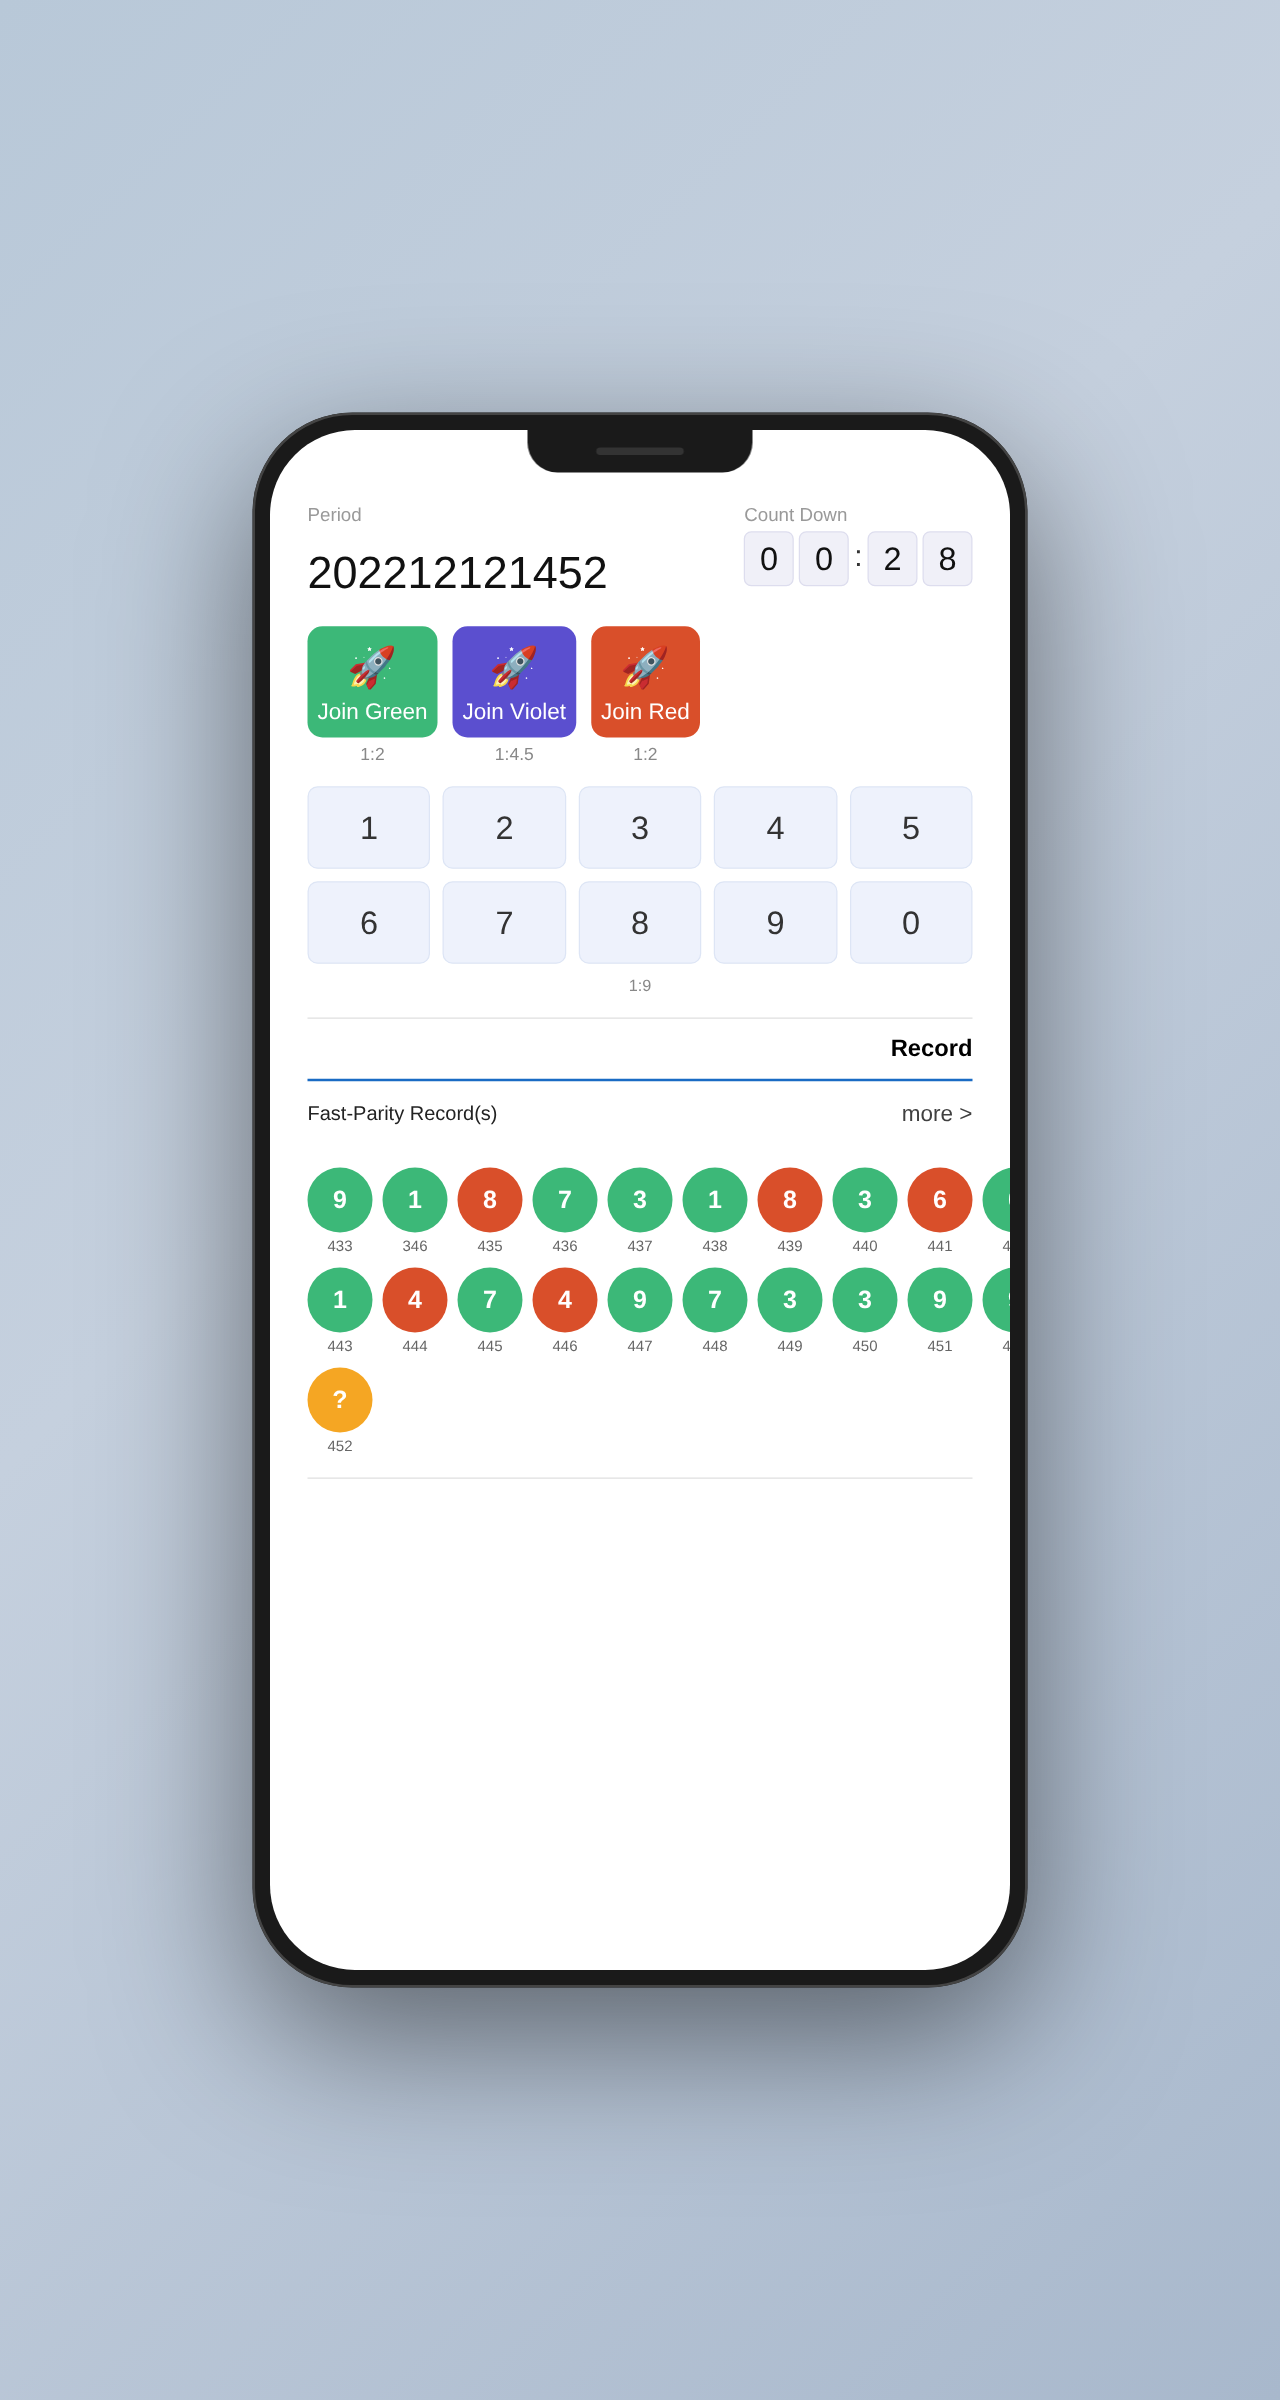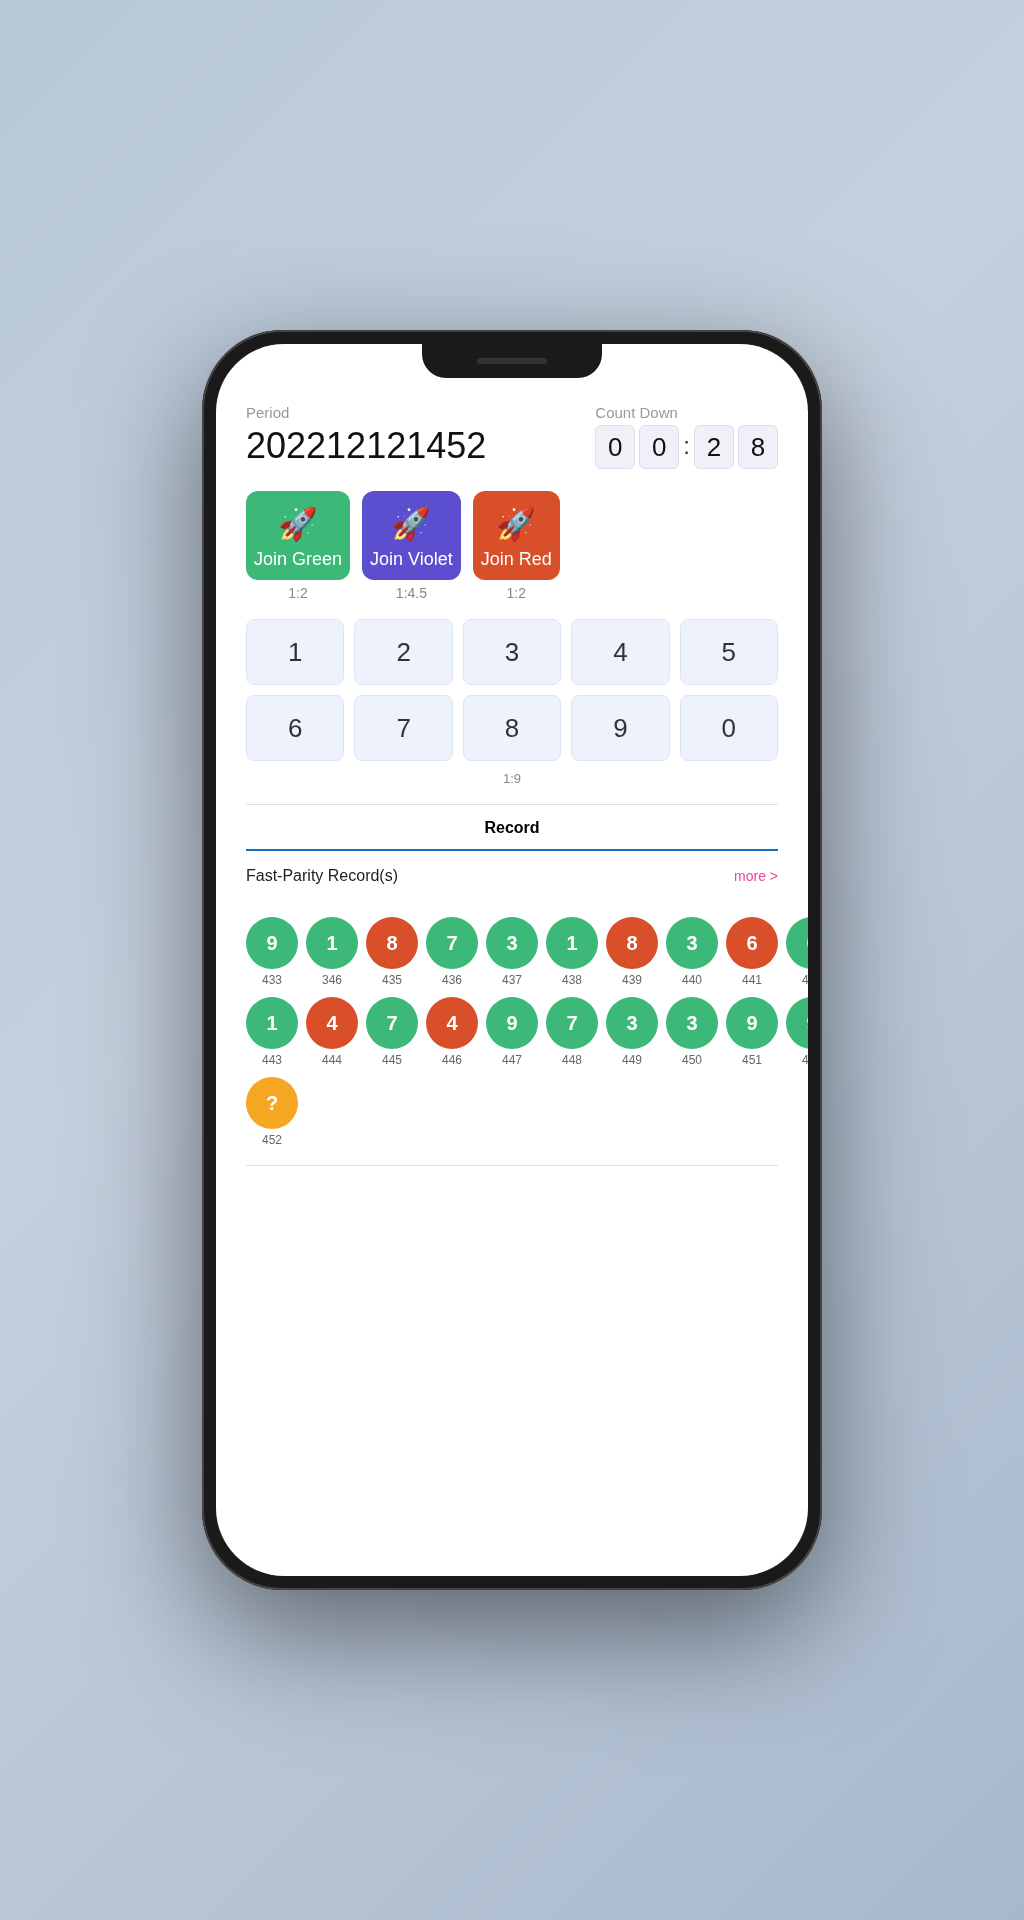--- a/index.html
+++ b/index.html
@@ -64,21 +64,21 @@
       color: #999;
     }
     .countdown-label {
       font-size: 15px;
       color: #999;
     }
     .period-value {
       font-size: 36px;
       font-weight: 300;
       color: #111;
-      margin-top: 4px;
+      margin-top: 16px;
     }
     .countdown-display {
       display: flex;
       align-items: center;
       gap: 4px;
       margin-top: 4px;
     }
     .countdown-box {
       width: 40px;
       height: 44px;
@@ -161,43 +161,43 @@
       margin-top: 4px;
     }
     
     .divider {
       height: 1px;
       background: #e0e0e0;
       margin: 18px 0 0;
     }
     
     .record-title {
-      text-align: center;
-      font-size: 16px;
+      text-align: right;
+      font-size: 19px;
       font-weight: 700;
       padding: 14px 0 12px;
     }
     .record-underline {
       height: 2px;
       background: #1a6bc4;
       margin-bottom: 16px;
     }
     .record-header {
       display: flex;
       justify-content: space-between;
       align-items: center;
       margin-bottom: 32px;
     }
     .record-section-title {
       font-size: 16px;
       color: #222;
     }
     .more-link {
-      font-size: 14px;
-      color: #ec4899;
+      font-size: 18px;
+      color: #404040;
       cursor: pointer;
     }
     
     .circles-row {
       display: flex;
       gap: 8px;
       margin-bottom: 6px;
       flex-wrap: nowrap;
     }
     .circle-item {

